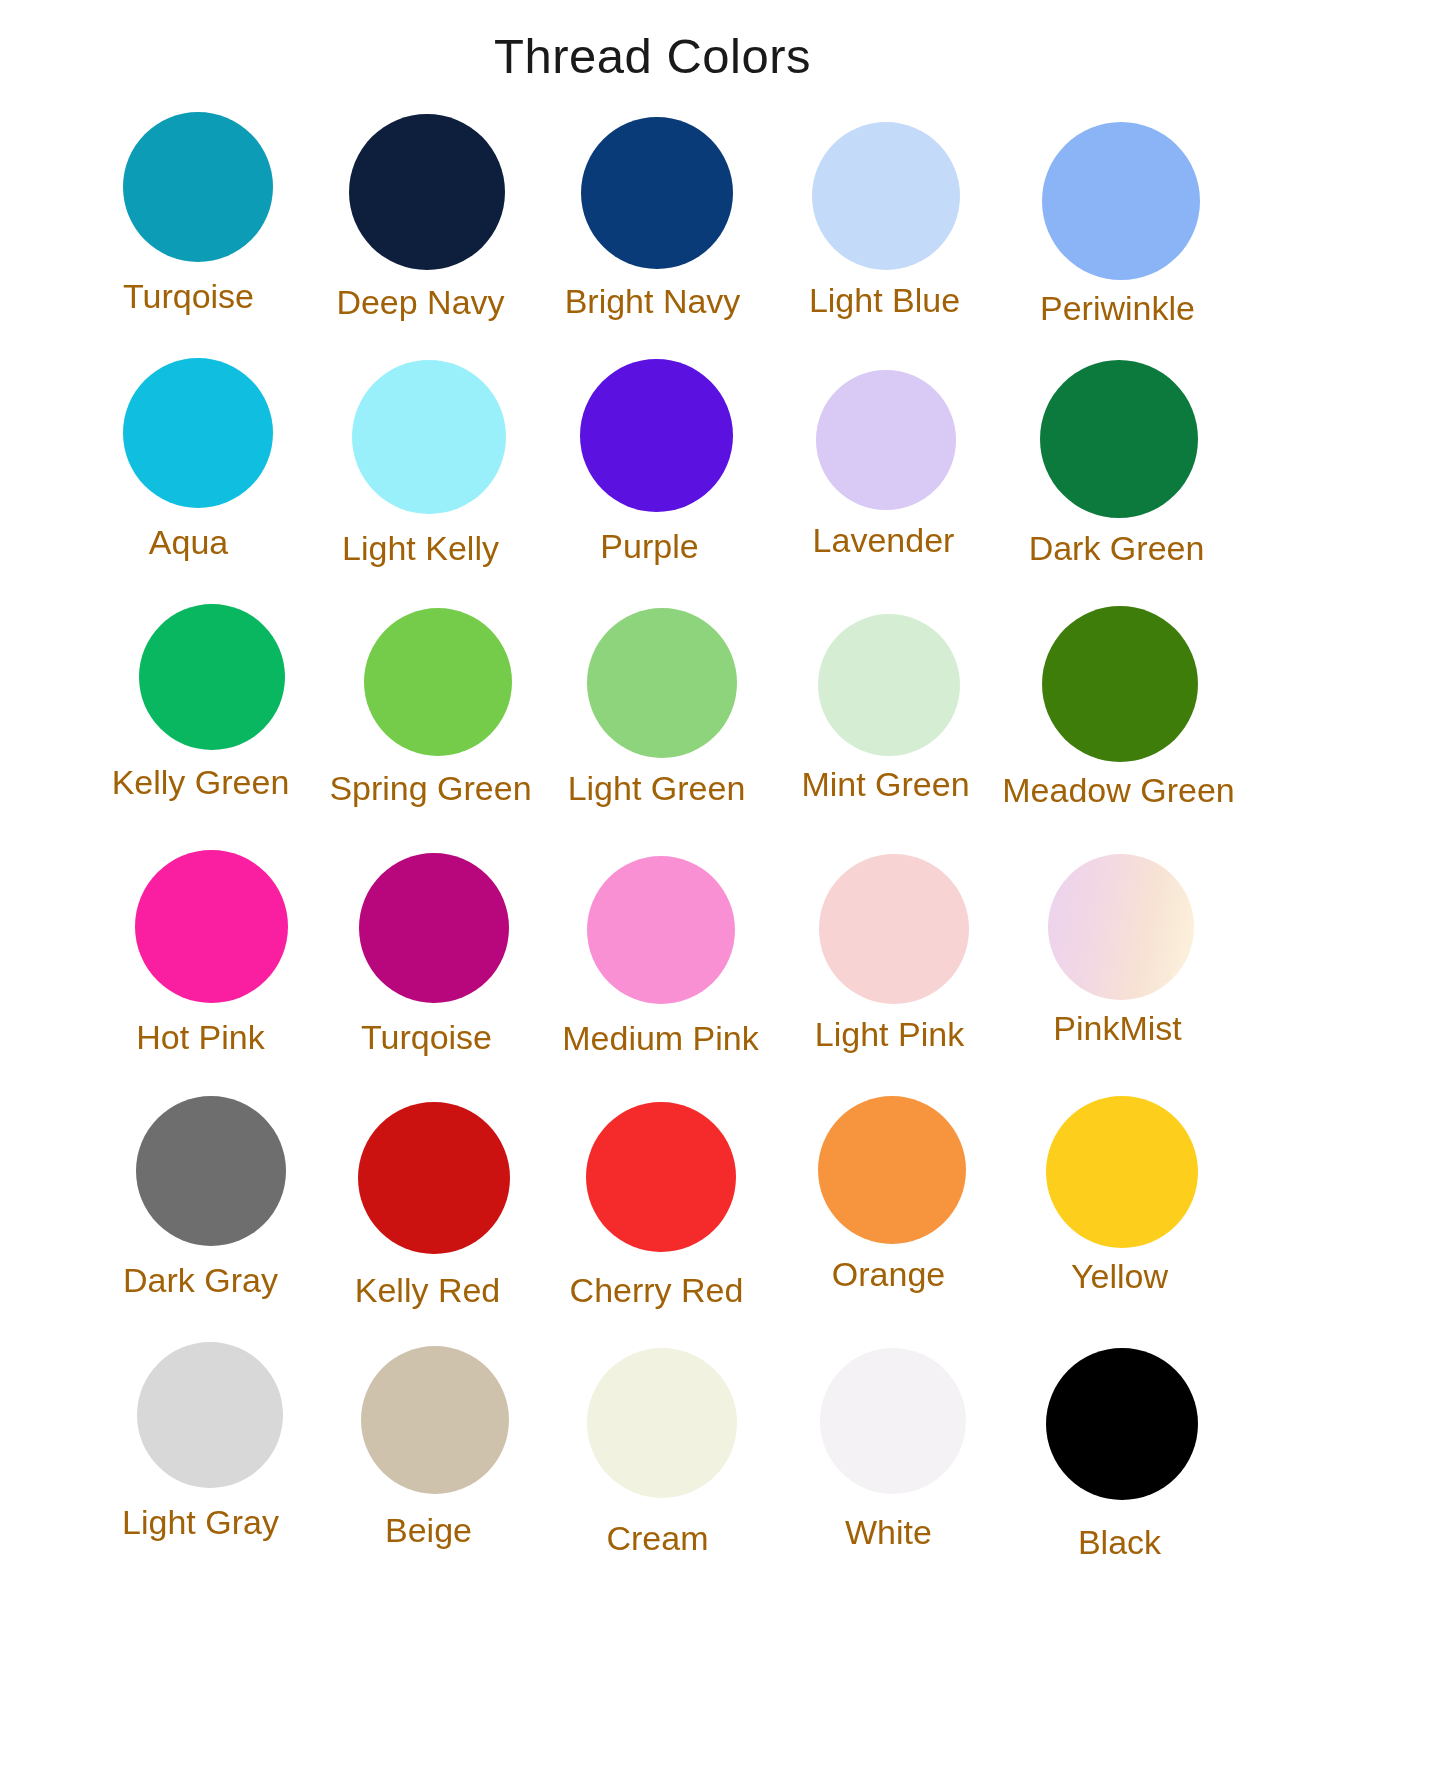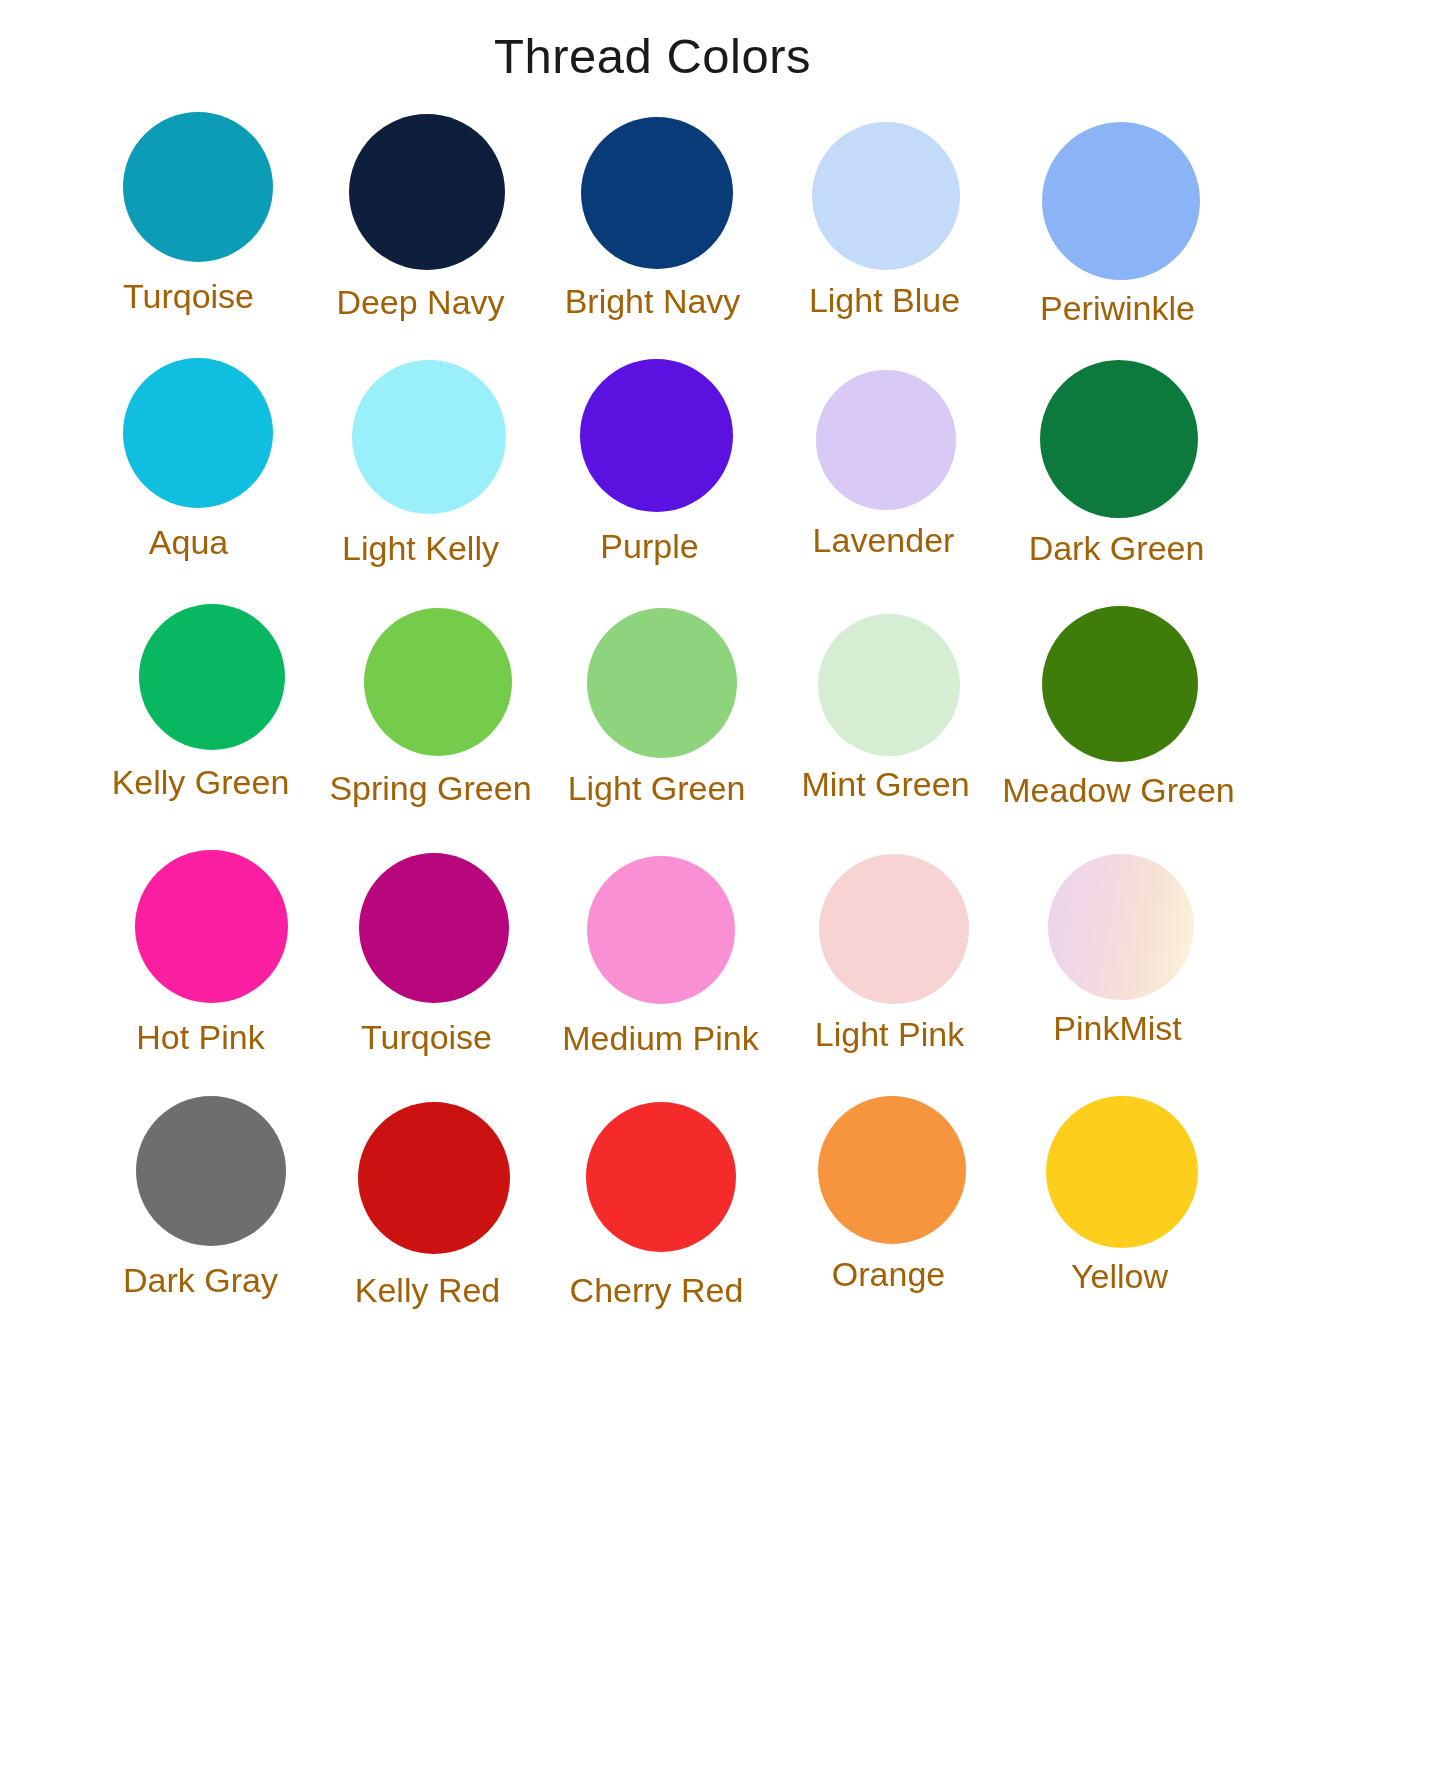--- a/index.html
+++ b/index.html
@@ -186,15 +186,37 @@
         </div>
         <div class="swatch-cell">
           <div class="swatch-dot" style="width: 148px; height: 148px; margin-left: 14px; margin-top: 0px; background: rgb(247, 149, 63);"></div>
           <div class="swatch-label" style="margin-top: 12px; margin-left: 8px;">Orange</div>
         </div>
         <div class="swatch-cell">
           <div class="swatch-dot" style="width: 152px; height: 152px; margin-left: 10px; margin-top: 0px; background: rgb(253, 207, 28);"></div>
           <div class="swatch-label" style="margin-top: 10px; margin-left: 6px;">Yellow</div>
         </div>
       </div>
+      <div class="swatch-row">
+        <div class="swatch-cell">
+          <div class="swatch-dot" style="width: 146px; height: 146px; margin-left: 42px; margin-top: 0px; background: rgb(216, 216, 216);"></div>
+          <div class="swatch-label" style="margin-top: 16px; margin-left: 24px;">Light Gray</div>
+        </div>
+        <div class="swatch-cell">
+          <div class="swatch-dot" style="width: 148px; height: 148px; margin-left: 28px; margin-top: 4px; background: rgb(206, 194, 173);"></div>
+          <div class="swatch-label" style="margin-top: 18px; margin-left: 16px;">Beige</div>
+        </div>
+        <div class="swatch-cell">
+          <div class="swatch-dot" style="width: 150px; height: 150px; margin-left: 18px; margin-top: 6px; background: rgb(242, 242, 224);"></div>
+          <div class="swatch-label" style="margin-top: 22px; margin-left: 10px;">Cream</div>
+        </div>
+        <div class="swatch-cell">
+          <div class="swatch-dot" style="width: 146px; height: 146px; margin-left: 16px; margin-top: 6px; background: rgb(245, 242, 245);"></div>
+          <div class="swatch-label" style="margin-top: 20px; margin-left: 8px;">White</div>
+        </div>
+        <div class="swatch-cell">
+          <div class="swatch-dot" style="width: 152px; height: 152px; margin-left: 10px; margin-top: 6px; background: rgb(0, 0, 0);"></div>
+          <div class="swatch-label" style="margin-top: 24px; margin-left: 6px;">Black</div>
+        </div>
+      </div>
     </div>
 
 </div>
 
 </body></html>

